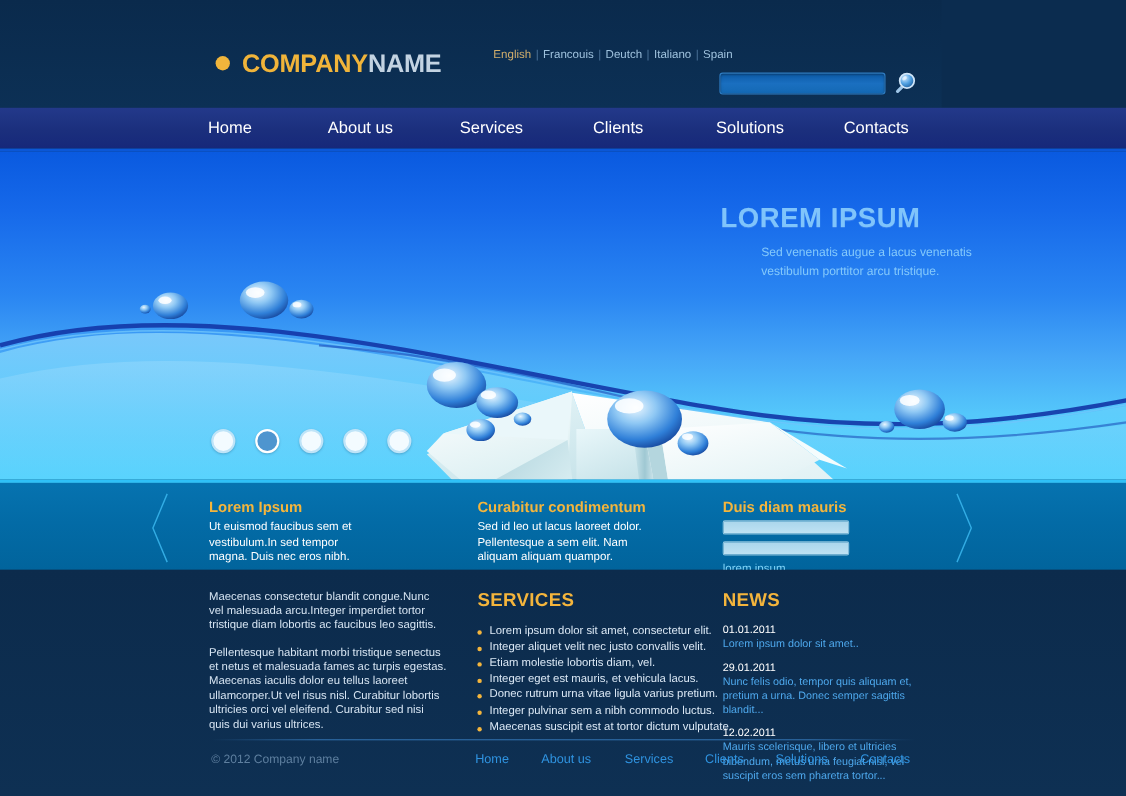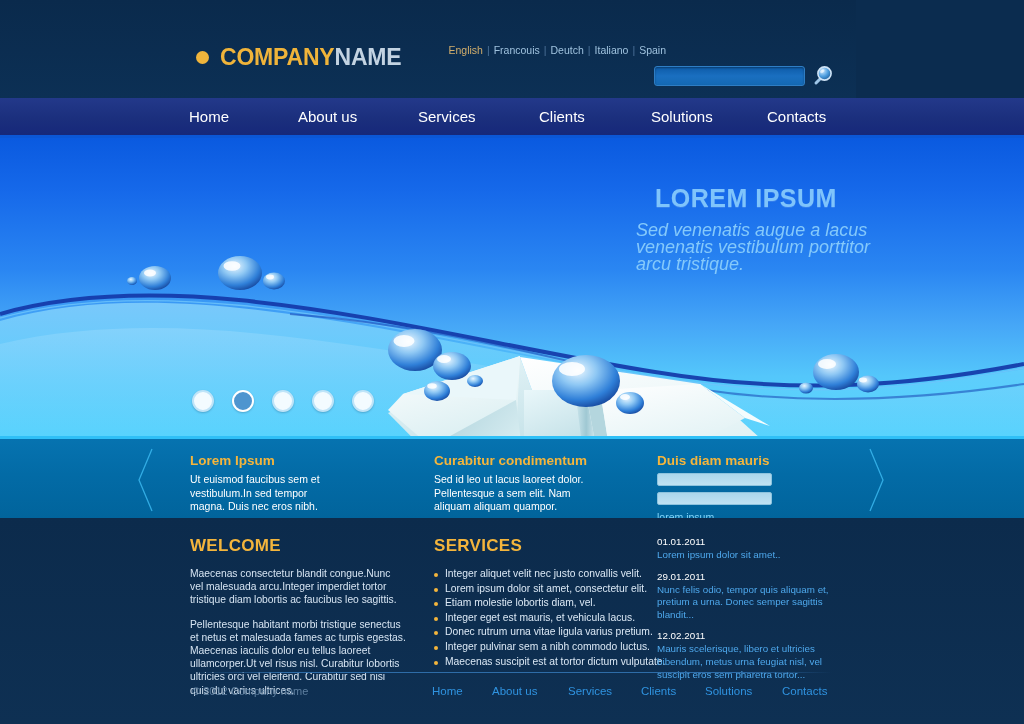--- a/index.html
+++ b/index.html
@@ -67,22 +67,22 @@
     overflow: hidden;
     background: linear-gradient(180deg,#0a5ae0 0%, #1669ea 18%, #2a86f2 44%, #46a7f7 63%, #54c7fb 80%, #52d3fd 100%);
   }
   .hero-svg { position: absolute; left: 0; top: 0; }
   .hero-title {
     position: absolute; left: 655px; top: 46px;
     font-size: 25px; font-weight: bold; color: #7fc4fb;
     letter-spacing: 0.5px; text-shadow: 0 1px 0 rgba(255,255,255,.12);
   }
   .hero-sub {
-    position: absolute; left: 636px; top: 84px; width: 240px;
-    font-size: 18px; line-height: 17px; color: #84c9fb; font-style: italic;
+    position: absolute; left: 692px; top: 84px; width: 240px;
+    font-size: 11px; line-height: 17px; color: #84c9fb;
   }
   .dots { position: absolute; left: 192px; top: 390px; display: flex; gap: 18px; }
   .dot {
     width: 22px; height: 22px; border-radius: 50%;
     background: #f3fbff; border: 2px solid #bfe4f8; cursor: pointer;
     box-shadow: 0 1px 2px rgba(0,40,80,.25);
   }
   .dot.active { background: #4e95cf; border-color: #ffffff; }
 
   
@@ -324,39 +324,39 @@
     </div>
 
     <svg class="chev" style="left:866px" width="22" height="66" viewBox="0 0 22 66">
       <polyline points="4,2 17,33 4,64" fill="none" stroke="#3bb7ef" stroke-width="1.3" opacity="0.85"></polyline>
     </svg>
   </div>
 
   <div class="content">
 
     <div class="col" style="left:190px">
-      <div class="col-title">WELCOME</div>
       <div class="para">Maecenas consectetur blandit congue.Nunc vel malesuada arcu.Integer imperdiet tortor tristique diam lobortis ac faucibus leo sagittis.</div>
       <div class="para">Pellentesque habitant morbi tristique senectus et netus et malesuada fames ac turpis egestas. Maecenas iaculis dolor eu tellus laoreet ullamcorper.Ut vel risus nisl. Curabitur lobortis ultricies orci vel eleifend. Curabitur sed nisi quis dui varius ultrices.</div>
     </div>
 
     <div class="col" style="left:434px">
       <div class="col-title">SERVICES</div>
       <ul class="svc">
+        <li>Lorem ipsum dolor sit amet, consectetur elit.</li>
         <li>Integer aliquet velit nec justo convallis velit.</li>
-        <li>Lorem ipsum dolor sit amet, consectetur elit.</li>
         <li>Etiam molestie lobortis diam,  vel.</li>
         <li>Integer eget est mauris, et vehicula lacus.</li>
         <li>Donec rutrum urna vitae ligula varius pretium.</li>
         <li>Integer pulvinar sem a nibh commodo luctus.</li>
         <li>Maecenas suscipit est at tortor dictum vulputate.</li>
       </ul>
     </div>
 
     <div class="col" style="left:657px">
+      <div class="col-title">NEWS</div>
       <div class="news-item">
         <div class="news-date">01.01.2011</div>
         <div class="news-text">Lorem ipsum dolor sit amet..</div>
       </div>
       <div class="news-item">
         <div class="news-date">29.01.2011</div>
         <div class="news-text">Nunc felis odio, tempor quis aliquam et, pretium a urna. Donec semper sagittis blandit...</div>
       </div>
       <div class="news-item">
         <div class="news-date">12.02.2011</div>

